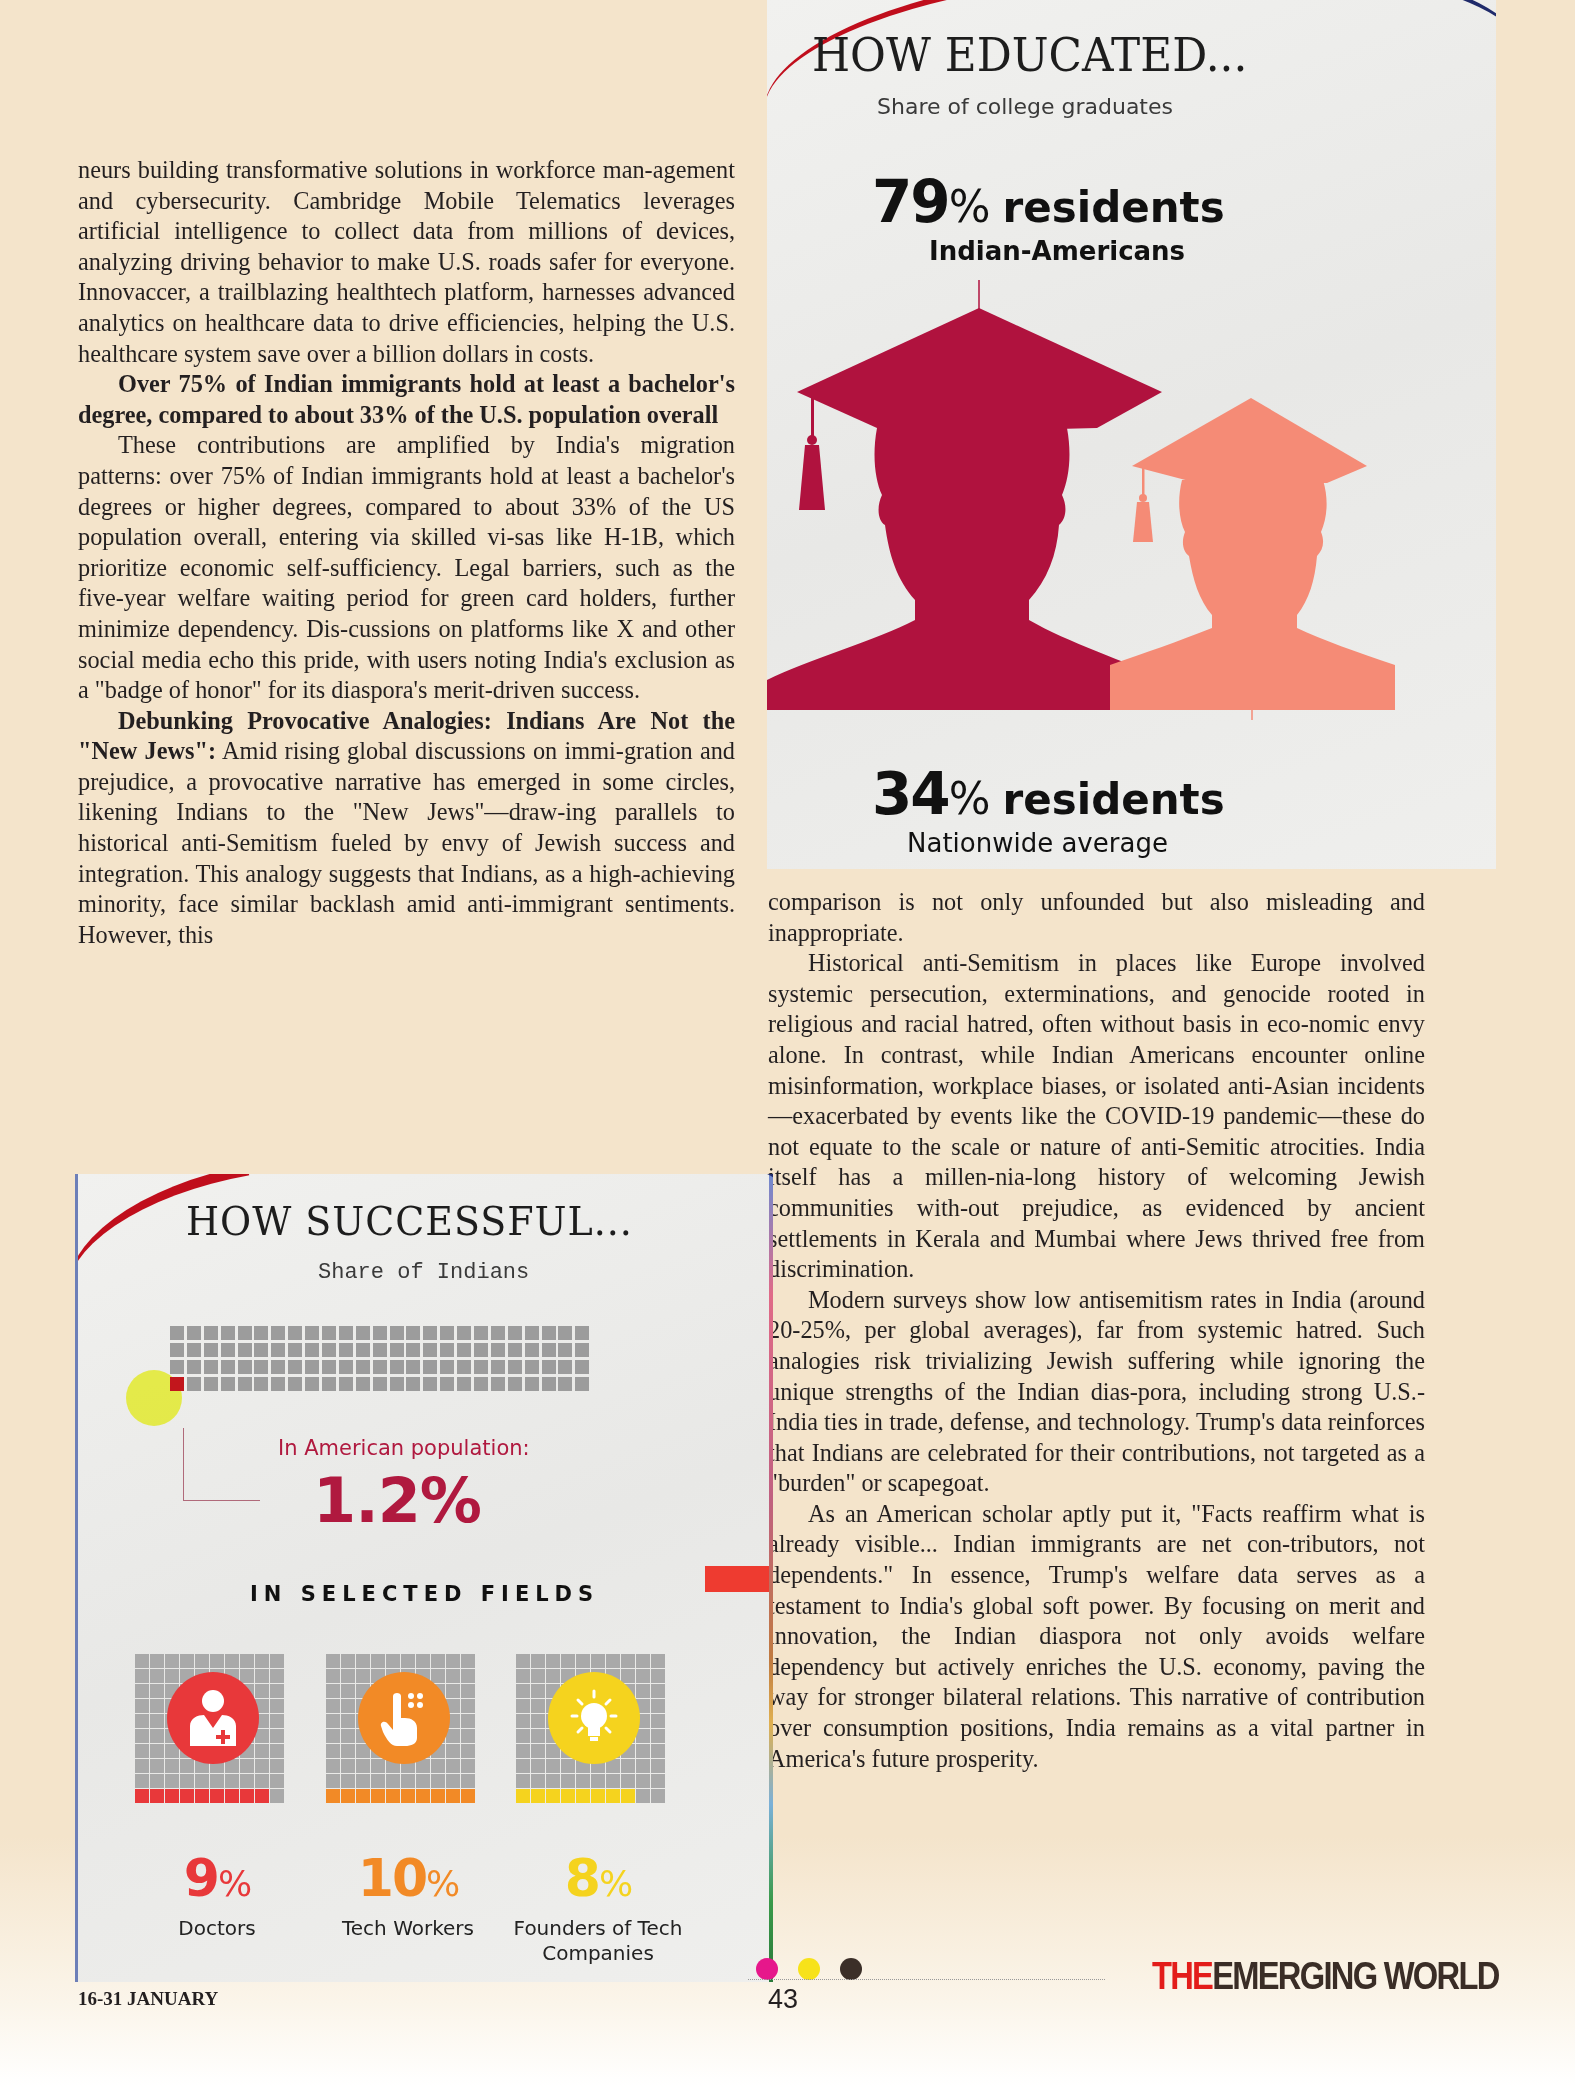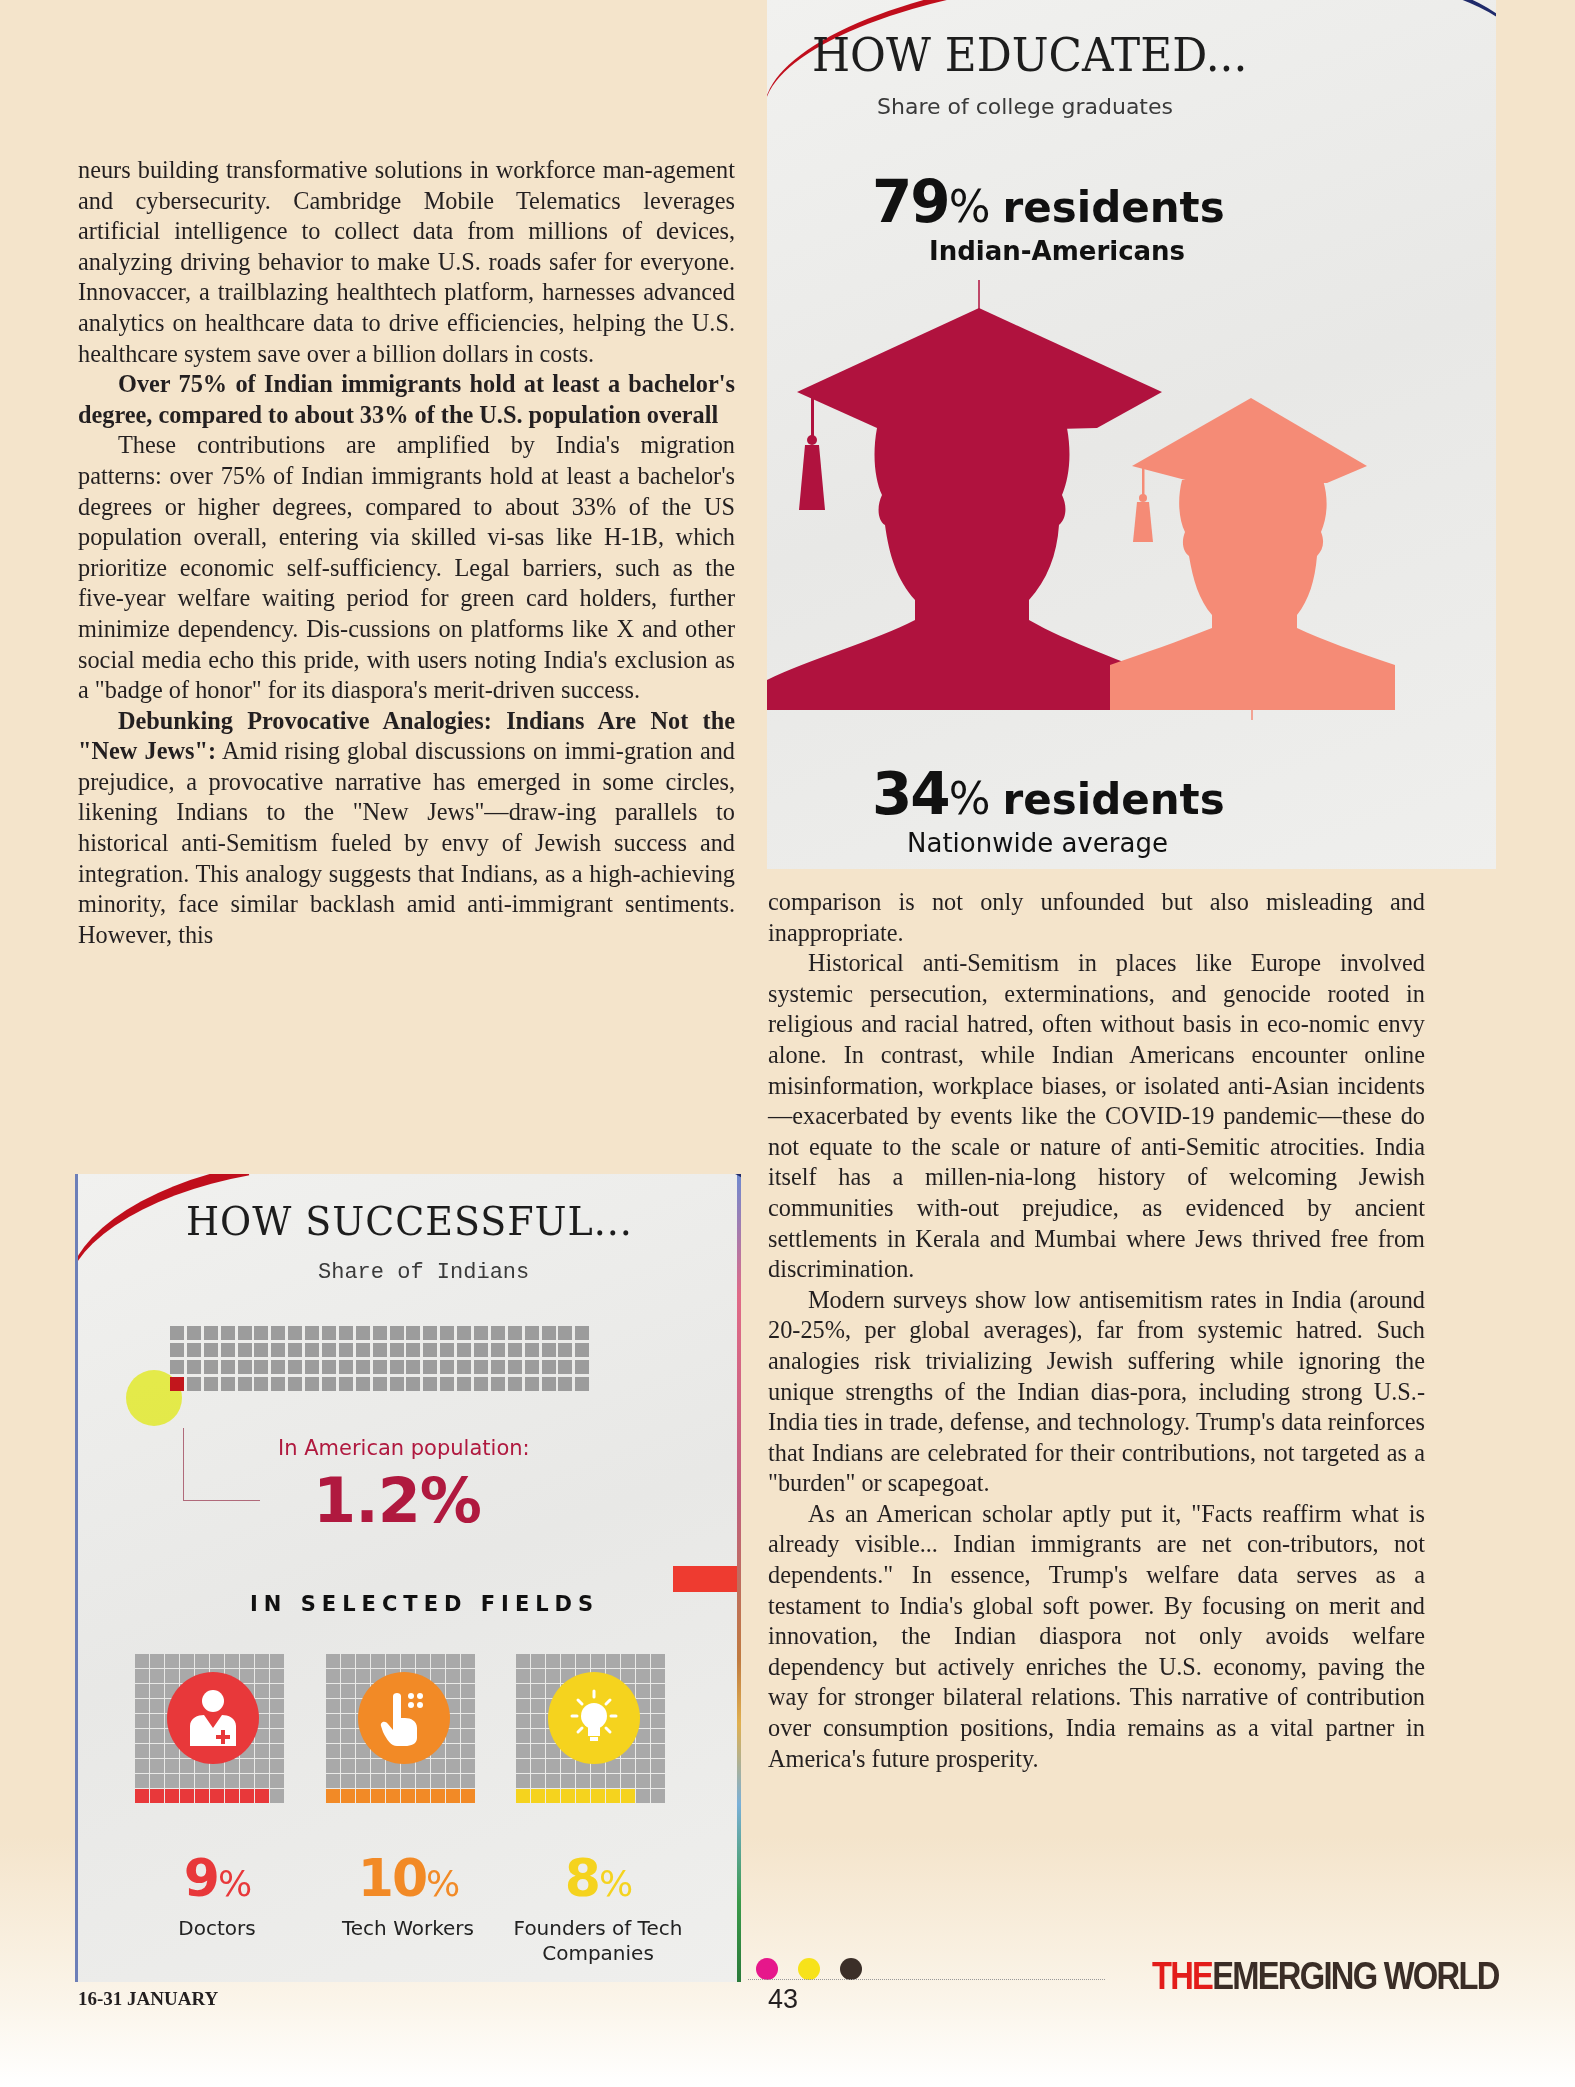--- a/index.html
+++ b/index.html
@@ -23,21 +23,21 @@
   }
 
   
   .info {
     position: absolute; background: #ececea;
     background-image: linear-gradient(160deg, #f1f1ef 0%, #e8e8e6 50%, #efefed 100%);
     overflow: hidden;
   }
   #info-educated { left: 767px; top: 0; width: 729px; height: 869px; }
   #info-successful { left: 75px; top: 1174px; width: 663px; height: 808px;
-     border-left: 3px solid #6d7fb8; }
+     border-left: 3px solid #6d7fb8; padding-left: 32px; }
   .info .rbar { position: absolute; right: 0; top: 0; width: 4px; height: 100%;
      background: linear-gradient(to bottom, #6f8ad0 0%, #e06a87 15%, #c06080 40%, #c07a40 60%, #e0b050 68%, #7ab0d8 78%, #3a9a4a 90%, #2a7a3a 100%); }
   .swoosh-red { position: absolute; width: 260px; height: 90px; border-top: 10px solid #c00e1c; border-radius: 100% 0 0 0 / 100% 0 0 0; }
   .swoosh-blue { position: absolute; width: 280px; height: 90px; border-top: 7px solid #1f2a6a; border-radius: 0 100% 0 0 / 0 100% 0 0; }
 
   .serif-title { font-family: "DejaVu Serif", serif; font-weight: normal; color: #1d1d1d; letter-spacing: 1px; position: absolute; }
   .sans { font-family: "Liberation Sans", sans-serif; position: absolute; }
 
   
   #edu-title { left: 45px; top: 28px; font-size: 46px; letter-spacing: 0px; transform: scaleX(0.95); transform-origin: left; }
@@ -56,21 +56,21 @@
   #suc-title { left: 108px; top: 24px; font-size: 40px; transform: scaleX(0.95); transform-origin: left; }
   #suc-subtitle { left: 240px; top: 86px; font-size: 22px; color: #3a3a3a; font-family: Liberation Mono, monospace; }
   #waffle { position: absolute; left: 92px; top: 152px; display: grid; grid-template-columns: repeat(25, 14px); grid-auto-rows: 14px; gap: 2.9px; }
   #waffle .cell { background: #9c9c9c; }
   #waffle .cell.hl { background: #c2161c; }
   #waffle-glow { position: absolute; left: 48px; top: 196px; width: 56px; height: 56px; border-radius: 50%; background: rgba(224, 232, 20, 0.75); }
   #callout-line { position: absolute; left: 105px; top: 254px; width: 76px; height: 72px; border-left: 1px solid #b06a7a; border-bottom: 1px solid #b06a7a; }
   #pop-label { left: 200px; top: 262px; font-size: 21px; color: #b0193f; font-family: "DejaVu Sans", sans-serif; }
   #pop-value { left: 235px; top: 290px; font-size: 62px; font-weight: bold; color: #b0193f; font-family: "DejaVu Sans", sans-serif; letter-spacing: -1px; }
   #red-tab { position: absolute; right: 4px; top: 392px; width: 64px; height: 26px; background: #ee3b30; }
-  #fields-heading { left: 172px; top: 418px; font-size: 21px; font-weight: bold; letter-spacing: 6px; color: #111; font-family: "DejaVu Sans", sans-serif; }
+  #fields-heading { left: 172px; top: 408px; font-size: 21px; font-weight: bold; letter-spacing: 6px; color: #111; font-family: "DejaVu Sans", sans-serif; }
   .field { position: absolute; top: 480px; width: 164px; }
   .field .grid { display: grid; grid-template-columns: repeat(10, 13.5px); grid-auto-rows: 13.5px; gap: 1.5px; }
   .field .grid .c { background: #a9a9a9; }
   .field .icon-circle { position: absolute; left: 32px; top: 18px; width: 92px; height: 92px; border-radius: 50%; display: flex; align-items: center; justify-content: center; }
   .field .pct { position: absolute; top: 194px; width: 164px; text-align: center; font-family: "DejaVu Sans", sans-serif; font-weight: bold; font-size: 52px; letter-spacing: -2px; }
   .field .pct small { font-size: 36px; font-weight: normal; }
   .field .lbl { position: absolute; top: 262px; left: -30px; width: 224px; text-align: center; font-family: "DejaVu Sans", sans-serif; font-size: 20px; line-height: 25px; color: #222; }
   #field-doctors { left: 57px; }
   #field-tech { left: 248px; }
   #field-founders { left: 438px; }

